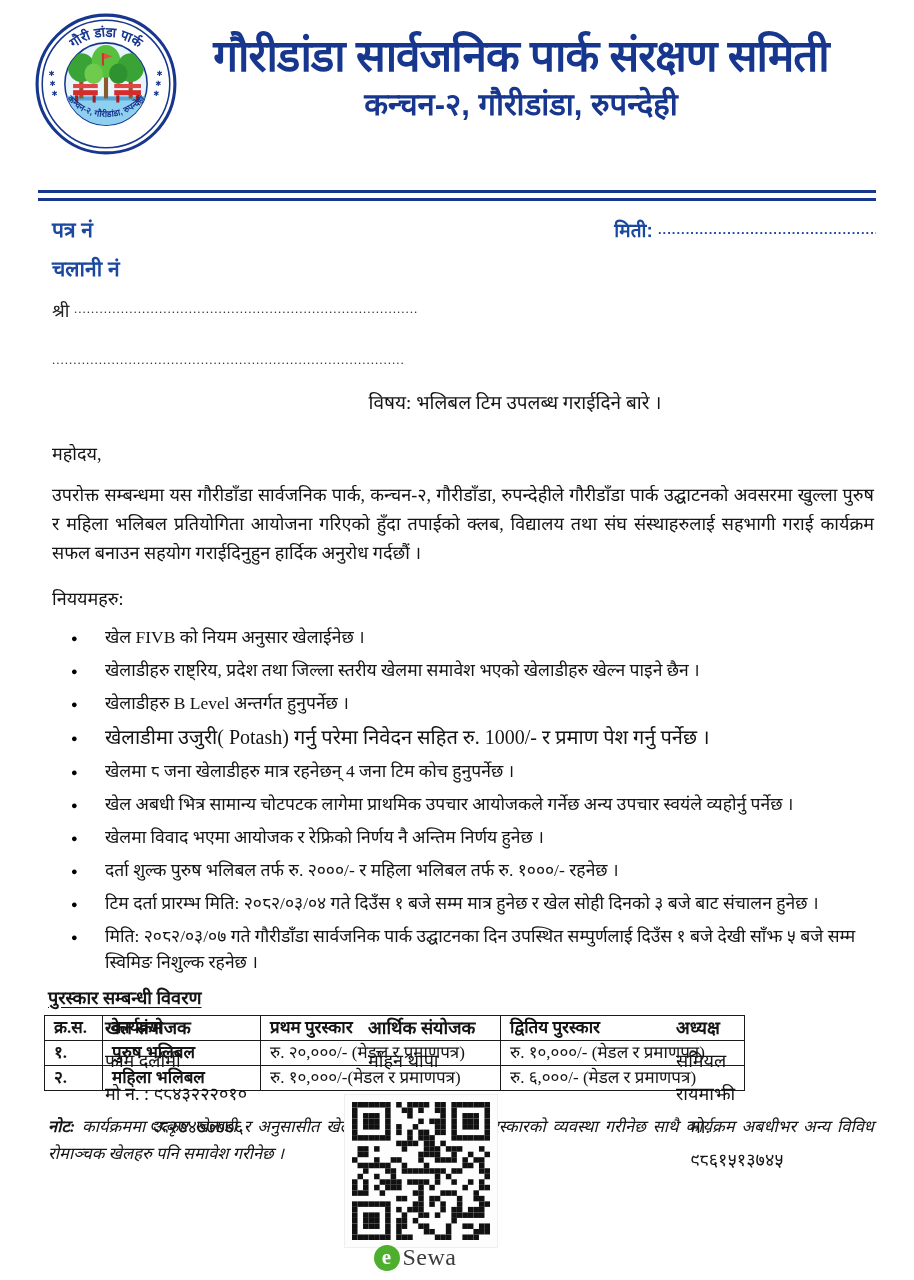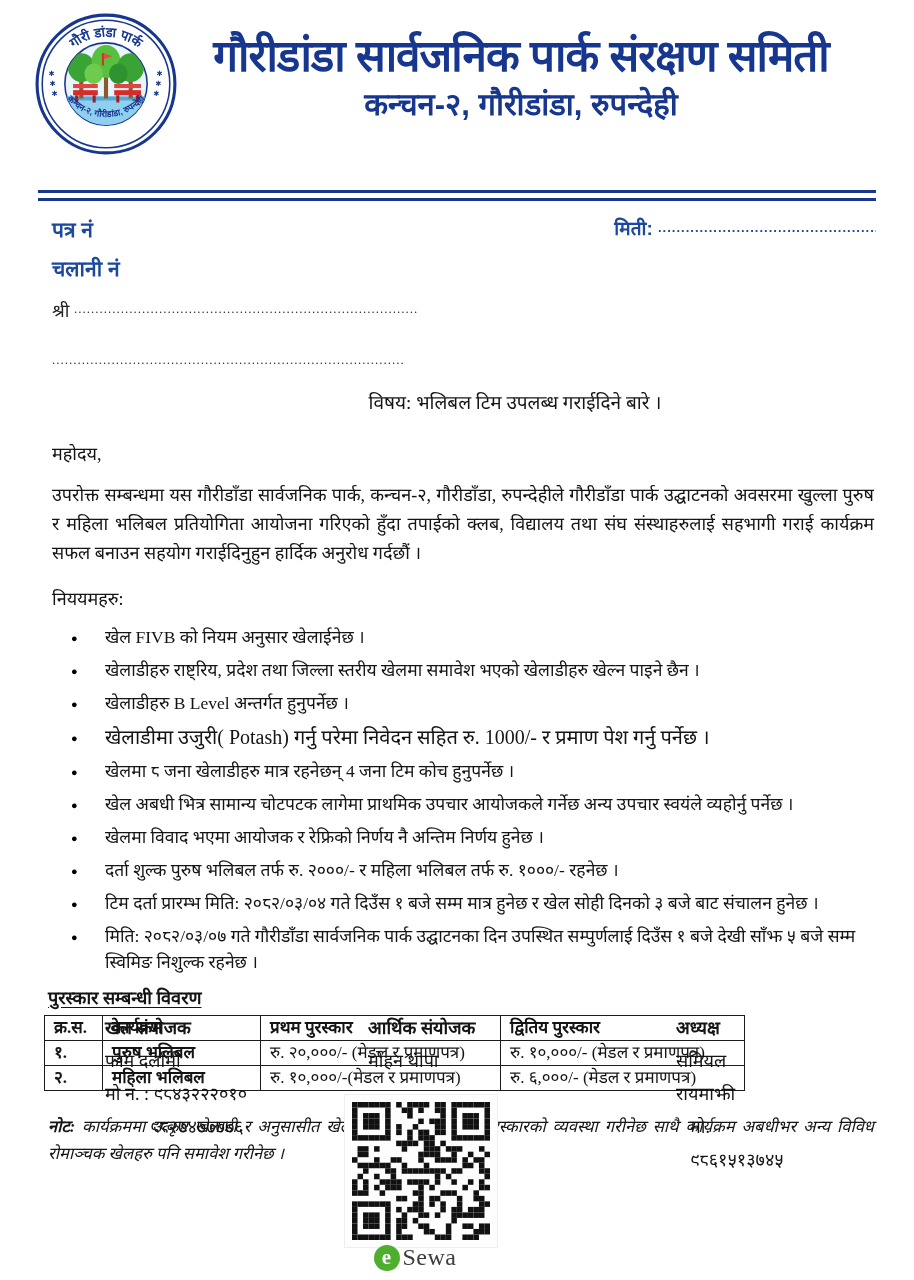--- a/index.html
+++ b/index.html
@@ -20,21 +20,21 @@
   .org-addr{
     font-family:"Liberation Sans", sans-serif; font-weight:bold;
     font-size:31px; line-height:38px; color:#17368e; margin-top:4px;
   }
   .rule-sep{
     margin:24px 38px 0 38px; height:5px;
     border-top:3px solid #17368e; border-bottom:3px solid #17368e;
   }
   
   .meta{padding:14px 38px 0 52px; font-family:"Liberation Sans", sans-serif;}
-  .meta-row1{display:flex; justify-content:space-between; align-items:flex-start;}
+  .meta-row1{display:flex; justify-content:space-between; align-items:center;}
   .meta-label{font-weight:bold; color:#1c49a0; font-size:21px; line-height:30px;}
   .date-cell{font-weight:bold; color:#1c49a0; font-size:19px; white-space:nowrap;}
   .date-dots{display:inline-block; width:218px; overflow:hidden; vertical-align:baseline;
     letter-spacing:1px; font-size:13px; color:#1c49a0; white-space:nowrap;}
   .chalani{margin-top:9px;}
   .shree-line{font-family:"Liberation Serif", serif; color:#222; font-size:18px; margin-top:14px;}
   .addr-dots{display:inline-block; width:360px; overflow:hidden; white-space:nowrap;
     letter-spacing:1px; font-size:13px; color:#333;}
   .addr-line2{margin-top:30px;}
   

